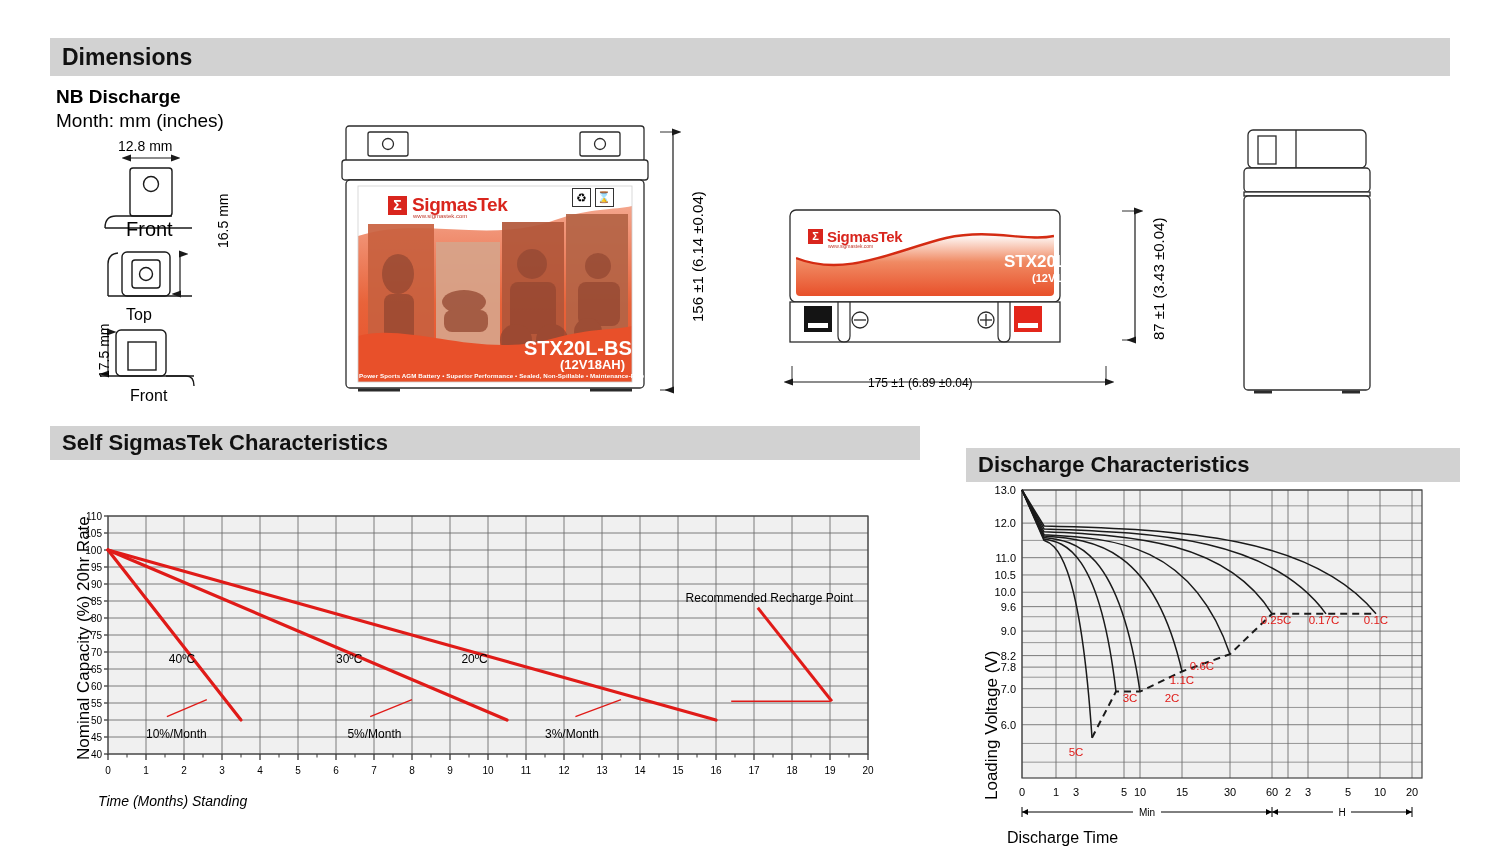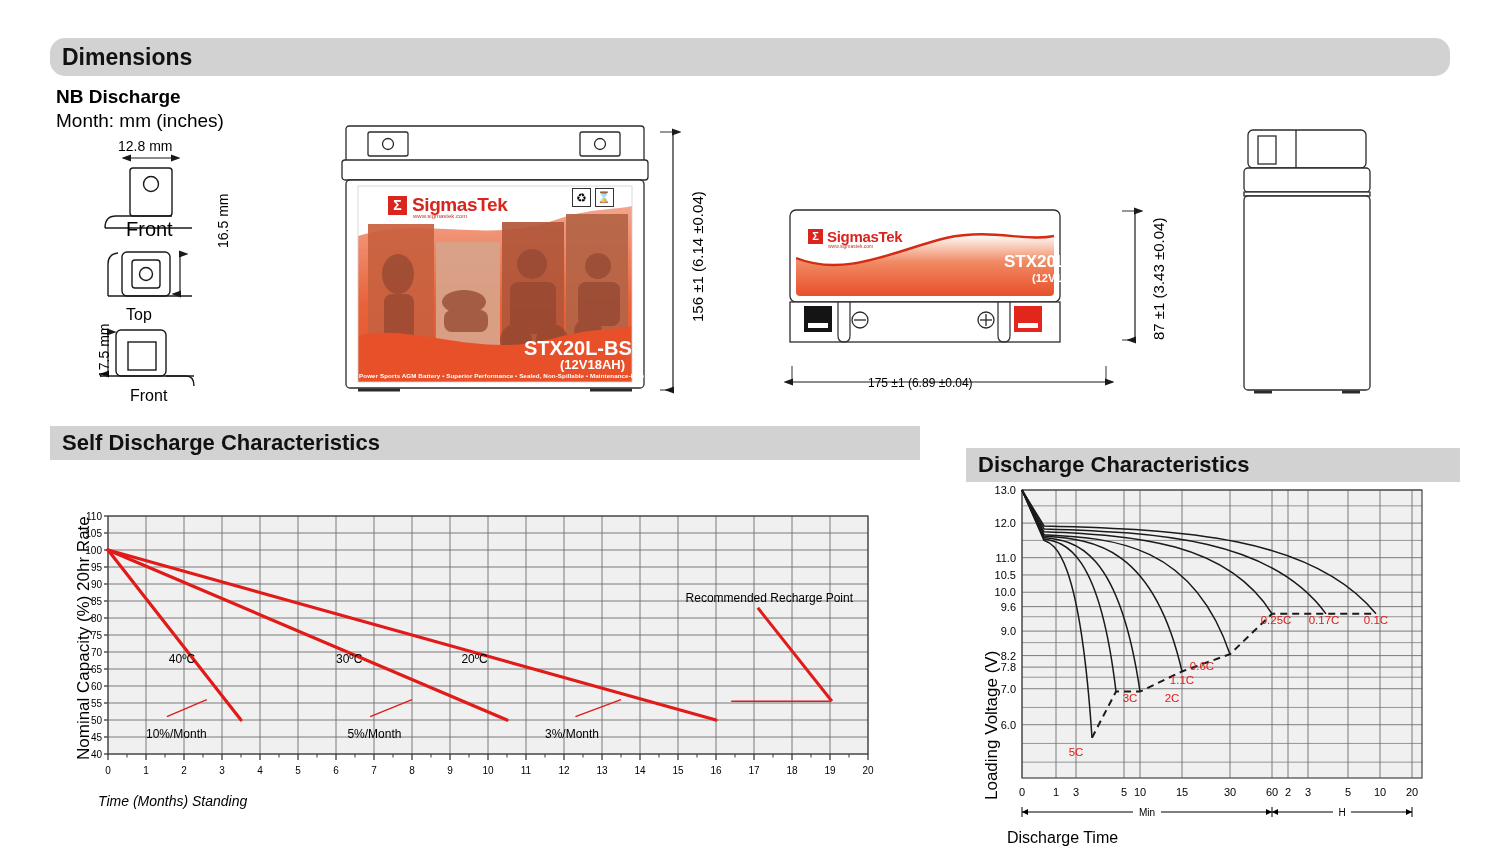--- a/index.html
+++ b/index.html
@@ -11,21 +11,21 @@
     overflow:hidden;
     position:relative;
   }
   .section-header{
     position:absolute;
     background:#d2d2d2;
     display:flex;align-items:center;
     font-weight:bold;
     color:#111;
   }
-  #dimensions-header{left:50px;top:38px;width:1400px;height:38px;font-size:23px;padding-left:12px;box-sizing:border-box;border-radius:15px;}
+  #dimensions-header{left:50px;top:38px;width:1400px;height:38px;font-size:23px;padding-left:12px;box-sizing:border-box;}
   #selfdis-header{left:50px;top:426px;width:870px;height:34px;font-size:22px;padding-left:12px;box-sizing:border-box;}
   #discharge-header{left:966px;top:448px;width:494px;height:34px;font-size:22px;padding-left:12px;box-sizing:border-box;}
 
   #nb-terminal-title{position:absolute;left:56px;top:86px;font-size:19px;font-weight:bold;}
   #unit-label{position:absolute;left:56px;top:110px;font-size:19px;}
 
   .lbl{position:absolute;font-size:14px;white-space:nowrap;}
   .vlbl{position:absolute;font-size:14px;white-space:nowrap;transform-origin:0 0;}
 
   svg{display:block;overflow:visible;}
@@ -261,21 +261,21 @@
       <rect x="12" y="42" width="126" height="24" rx="4"></rect>
       <rect x="12" y="66" width="126" height="4"></rect>
       <rect x="12" y="70" width="126" height="194" rx="4"></rect>
       <line x1="22" y1="266" x2="40" y2="266" stroke-width="3"></line>
       <line x1="110" y1="266" x2="128" y2="266" stroke-width="3"></line>
     </g>
   </svg>
 </div>
 
 <div class="section-header" id="selfdis-header">
-  <span>Self Discharge Characteristics</span>
+  <span>Self SigmasTek Characteristics</span>
 </div>
 
 <div class="abs" style="left:60px;top:500px;">
   <svg id="sdchart" width="820" height="300" viewBox="0 0 820 300">
       <rect x="48" y="16" width="760" height="238" fill="#f0f0f0" stroke="none"></rect>
       <line x1="48" y1="254" x2="808" y2="254" stroke="#6e6e6e" stroke-width="0.9"></line>
       <text x="42" y="258" text-anchor="end" font-size="10" font-family="&quot;Liberation Sans&quot;,sans-serif" fill="#000">40</text>
       <line x1="44" y1="254" x2="48" y2="254" stroke="#000" stroke-width="1"></line>
       <line x1="48" y1="237" x2="808" y2="237" stroke="#6e6e6e" stroke-width="0.9"></line>
       <text x="42" y="241" text-anchor="end" font-size="10" font-family="&quot;Liberation Sans&quot;,sans-serif" fill="#000">45</text>

